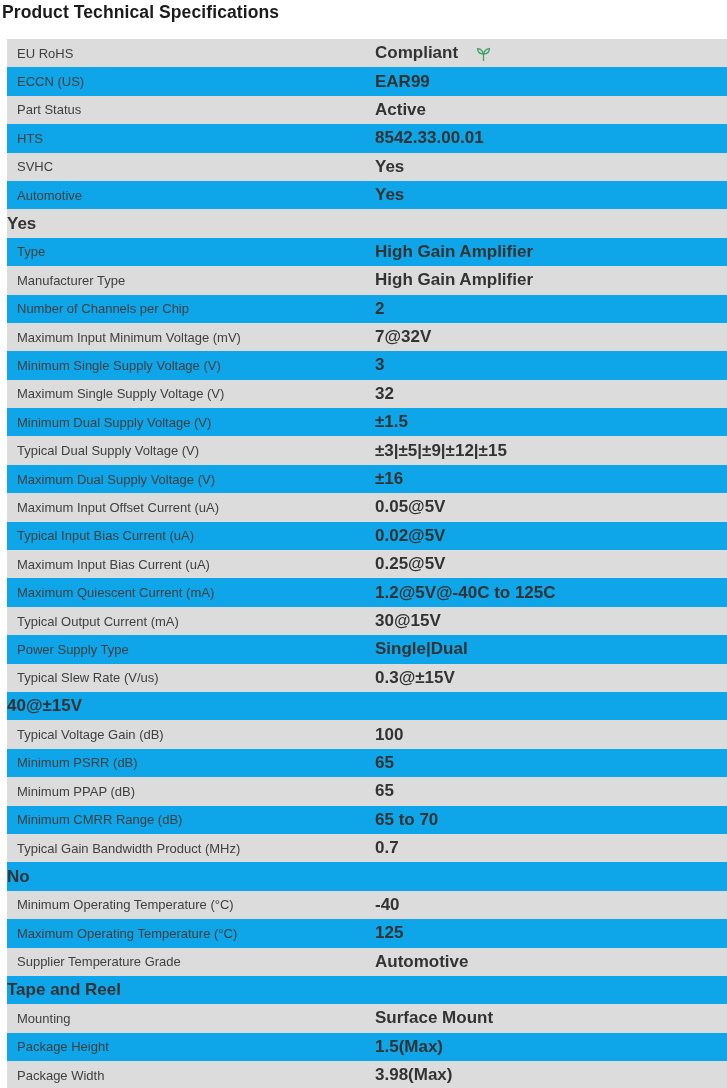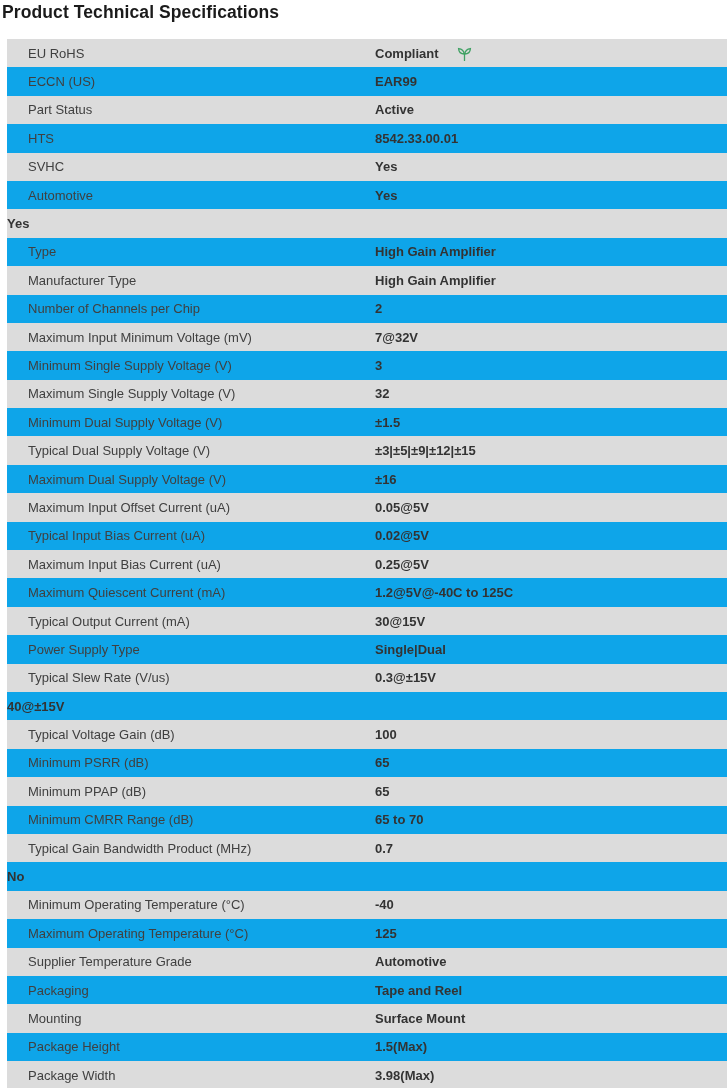--- a/index.html
+++ b/index.html
@@ -32,31 +32,31 @@
     height: 28.4px;
     background: #0ea5e9;
   }
   .spec-row.alt {
     background: var(--color-row-alt, #dcdcdc);
   }
   .spec-label {
     box-sizing: border-box;
     width: 368px;
     flex-shrink: 0;
-    padding-left: 21px;
+    padding-left: 10px;
     font-size: 13px;
     font-weight: normal;
     color: var(--color-label, #404040);
     white-space: nowrap;
   }
   .spec-value {
     display: flex;
     align-items: center;
     gap: 18px;
-    font-size: 13px;
+    font-size: 17px;
     font-weight: bold;
     color: var(--color-value, #333333);
     white-space: nowrap;
   }
   .leaf-icon {
     display: inline-flex;
     align-items: center;
     line-height: 0;
     margin-top: 1px;
   }
@@ -268,21 +268,20 @@
         <span>125</span>
       </div>
     </div>
     <div class="spec-row alt">
       <div class="spec-label">Supplier Temperature Grade</div>
       <div class="spec-value">
         <span>Automotive</span>
       </div>
     </div>
     <div class="spec-row">
-      <div class="spec-label">Packaging</div>
       <div class="spec-value">
         <span>Tape and Reel</span>
       </div>
     </div>
     <div class="spec-row alt">
       <div class="spec-label">Mounting</div>
       <div class="spec-value">
         <span>Surface Mount</span>
       </div>
     </div>

